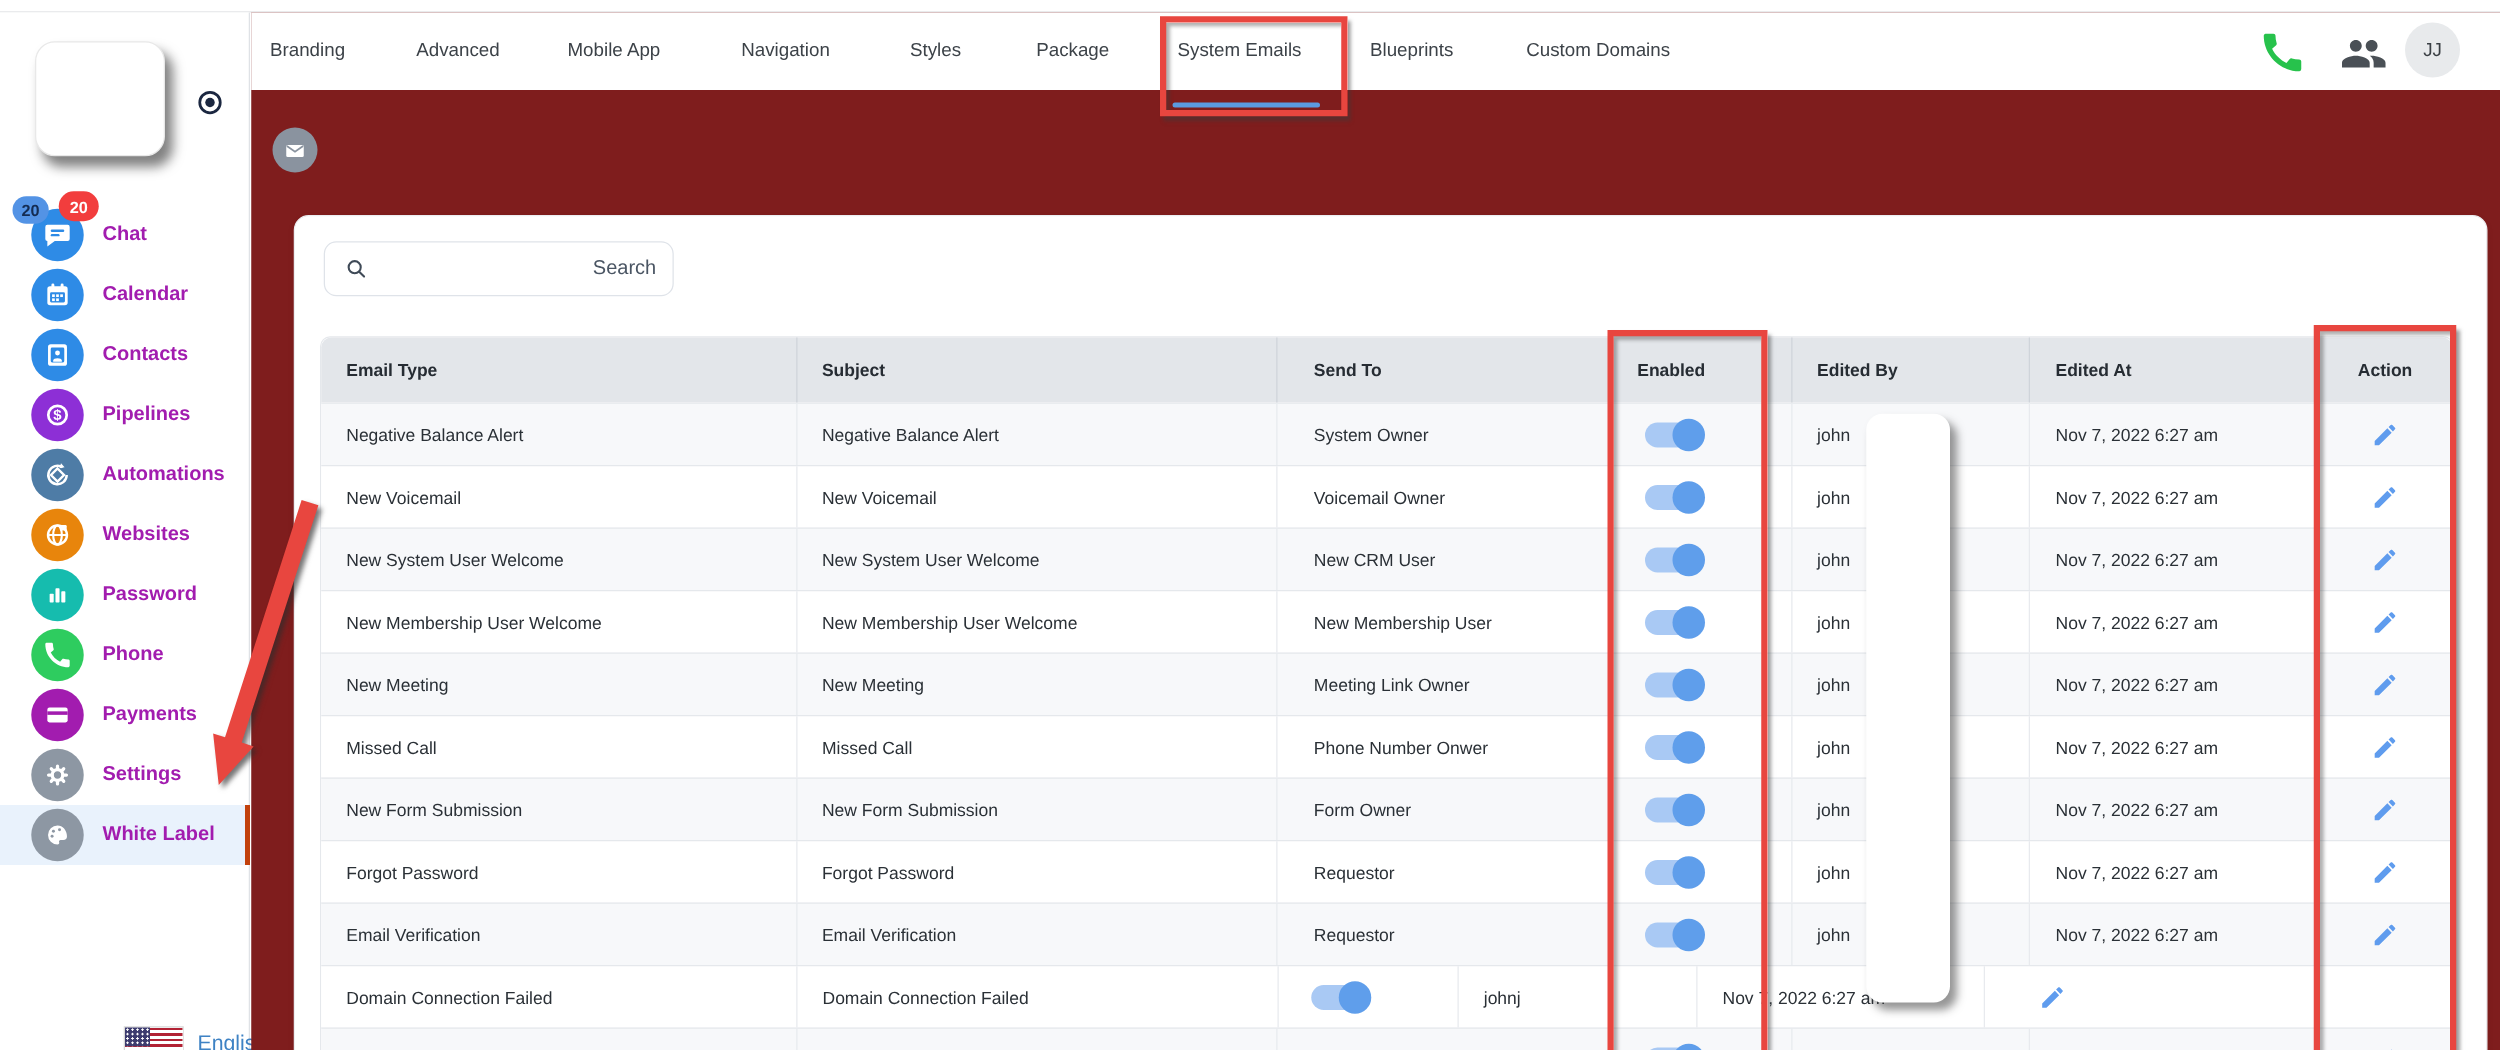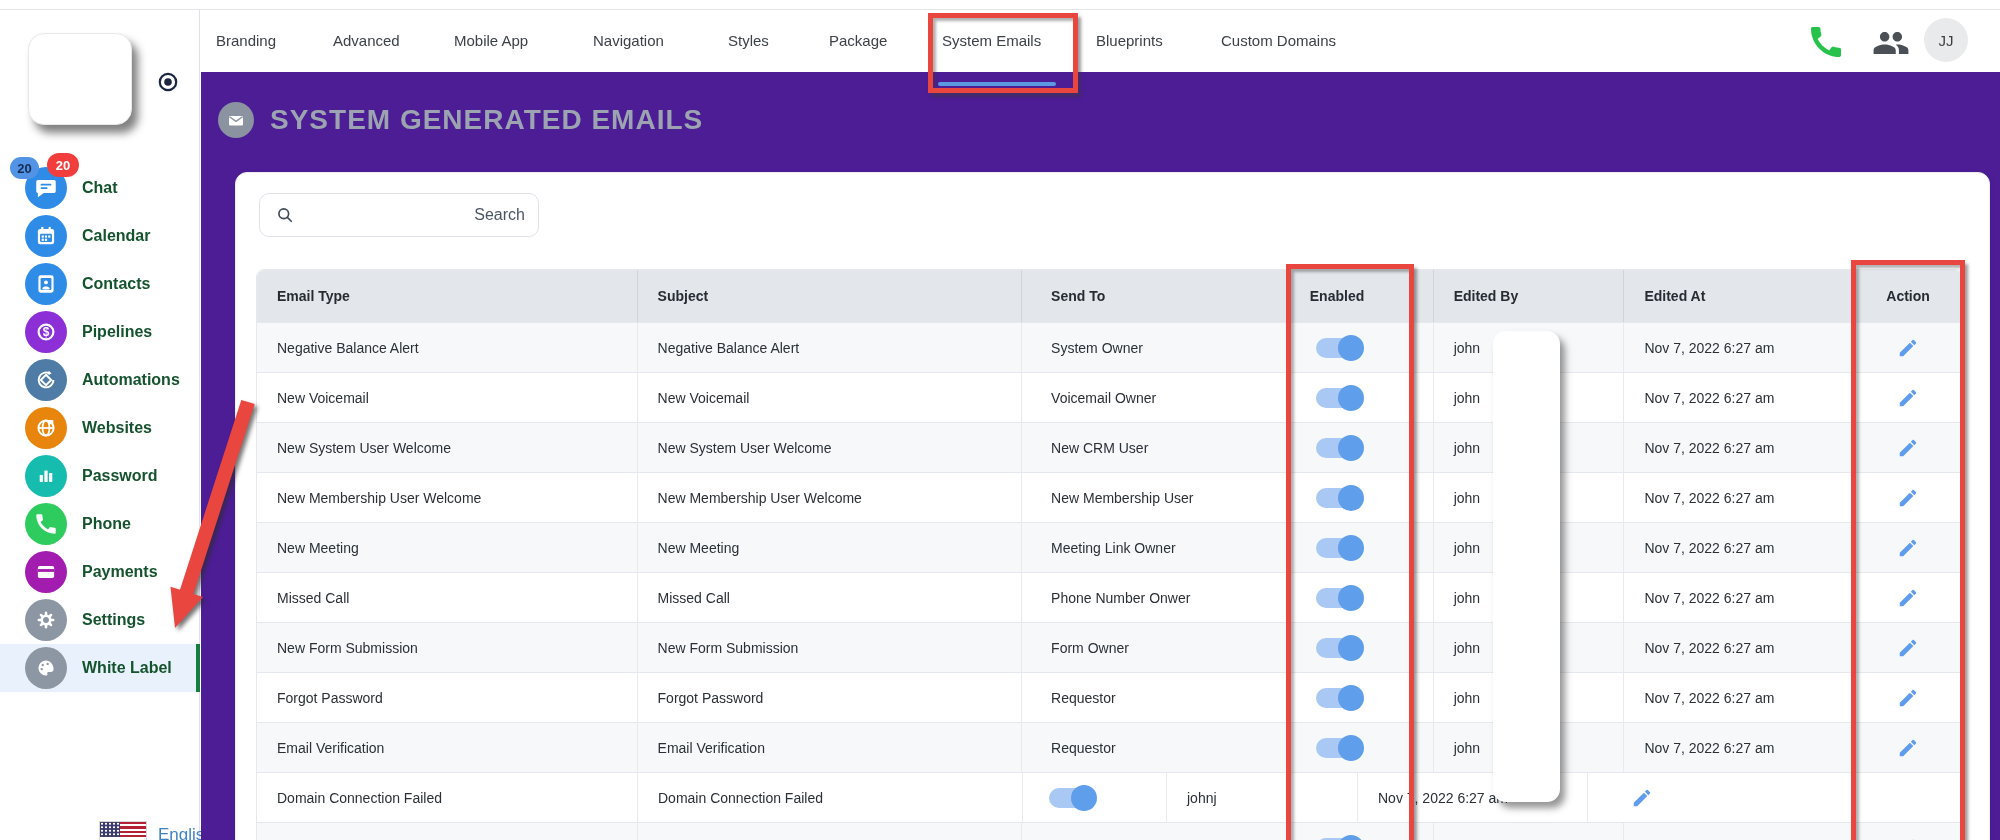--- a/index.html
+++ b/index.html
@@ -12,33 +12,33 @@
 
   
   .sidebar { position:absolute; left:0; top:10px; width:200px; height:830px; background:#fff; border-right:1px solid #dfe2e6; }
   .logo-box { position:absolute; left:28px; top:23px; width:104px; height:92px; background:#fff; border:1px solid #e8e8e8; border-radius:16px; box-shadow:6px 8px 9px rgba(25,25,25,.55); }
   .radio-ic { position:absolute; left:156px; top:60px; width:24px; height:24px; }
   .badge { position:absolute; font-weight:bold; font-size:13px; display:flex; align-items:center; justify-content:center; border-radius:12px; }
   .badge.blue { left:10px; top:147px; width:29px; height:22px; background:#5393e5; color:#142c52; z-index:3; }
   .badge.red  { left:47px; top:143px; width:32px; height:24px; background:#f23d3d; color:#fff; z-index:4; }
   .nav { position:absolute; left:0; top:154px; width:200px; }
   .nav-item { position:relative; height:48px; display:flex; align-items:center; cursor:pointer; }
-  .nav-item.active { background:#e9f2fc; border-right:4px solid #15803d; }
+  .nav-item.active { background:#e9f2fc; border-right:4px solid #c2410c; }
   .nav-ic { position:absolute; left:25px; width:42px; height:42px; border-radius:50%; display:flex; align-items:center; justify-content:center; }
   .nav-ic svg { width:26px; height:26px; }
-  .nav-label { position:absolute; left:82px; font-size:16px; font-weight:600; color:#14532d; white-space:nowrap; }
+  .nav-label { position:absolute; left:82px; font-size:16px; font-weight:600; color:#a21caf; white-space:nowrap; }
   .lang-row { position:absolute; left:0; top:802px; width:200px; height:38px; }
   .flag { position:absolute; left:100px; top:10px; width:46px; height:28px;
     background:repeating-linear-gradient(#b22234 0 2.2px,#fff 2.2px 4.4px); box-shadow:0 0 0 1px #d8d8d8; }
   .flag .canton { position:absolute; left:0; top:0; width:20px; height:15px; background:#3c3b6e;
     background-image:radial-gradient(circle,#fff .8px,transparent .9px); background-size:4px 3.5px; }
   .lang-label { position:absolute; left:158px; top:13px; font-size:17px; color:#3e82c4; }
 
   
-  .main { position:absolute; left:201px; top:10px; width:1799px; height:830px; background:#4c1d95; }
+  .main { position:absolute; left:201px; top:10px; width:1799px; height:830px; background:#7f1d1d; }
   .tabbar { position:absolute; left:0; top:0; width:1799px; height:62px; background:#fff; }
   .tab { position:absolute; top:0; height:62px; line-height:62px; font-size:15px; color:#3c4248; cursor:pointer; white-space:nowrap; }
 
   .page-title-row { position:absolute; left:17px; top:92px; display:flex; align-items:center; }
   .title-ic { width:36px; height:36px; border-radius:50%; background:#8a939f; display:flex; align-items:center; justify-content:center; }
   .title-ic svg { width:24px; height:24px; }
   .page-title { margin-left:16px; font-size:28px; font-weight:bold; letter-spacing:1px; color:#9ba4b0; }
 
   .card { position:absolute; left:34px; top:162px; width:1755px; height:700px; background:#fff; border:1px solid #eceef1; border-radius:12px; box-shadow:0 2px 6px rgba(0,0,0,.05); }
   .search-box { position:absolute; left:23px; top:20px; width:280px; height:44px; border:1.5px solid #dfe3e9; border-radius:10px; background:#fff; display:flex; align-items:center; }
@@ -242,21 +242,20 @@
     </div>
     <div class="avatar">JJ</div>
 
     <div class="page-title-row">
       <div class="title-ic">
         <svg viewBox="0 0 24 24">
             <rect x="5" y="8" width="14" height="9.5" rx="1.2" fill="#fff"></rect>
             <path d="M5.5 8.8l6.5 4.6 6.5-4.6" fill="none" stroke="#8a939f" stroke-width="1.4"></path>
           </svg>
       </div>
-      <div class="page-title">SYSTEM GENERATED EMAILS</div>
     </div>
 
     <div class="card">
       <div class="search-box">
         <svg viewBox="0 0 24 24">
             <circle cx="10.5" cy="10.5" r="5.8" fill="none" stroke="#3f4a57" stroke-width="2"></circle>
             <line x1="14.8" y1="14.8" x2="19.5" y2="19.5" stroke="#3f4a57" stroke-width="2" stroke-linecap="round"></line>
           </svg>
         <input class="search-input" type="text" placeholder="Search" style="">
       </div>

